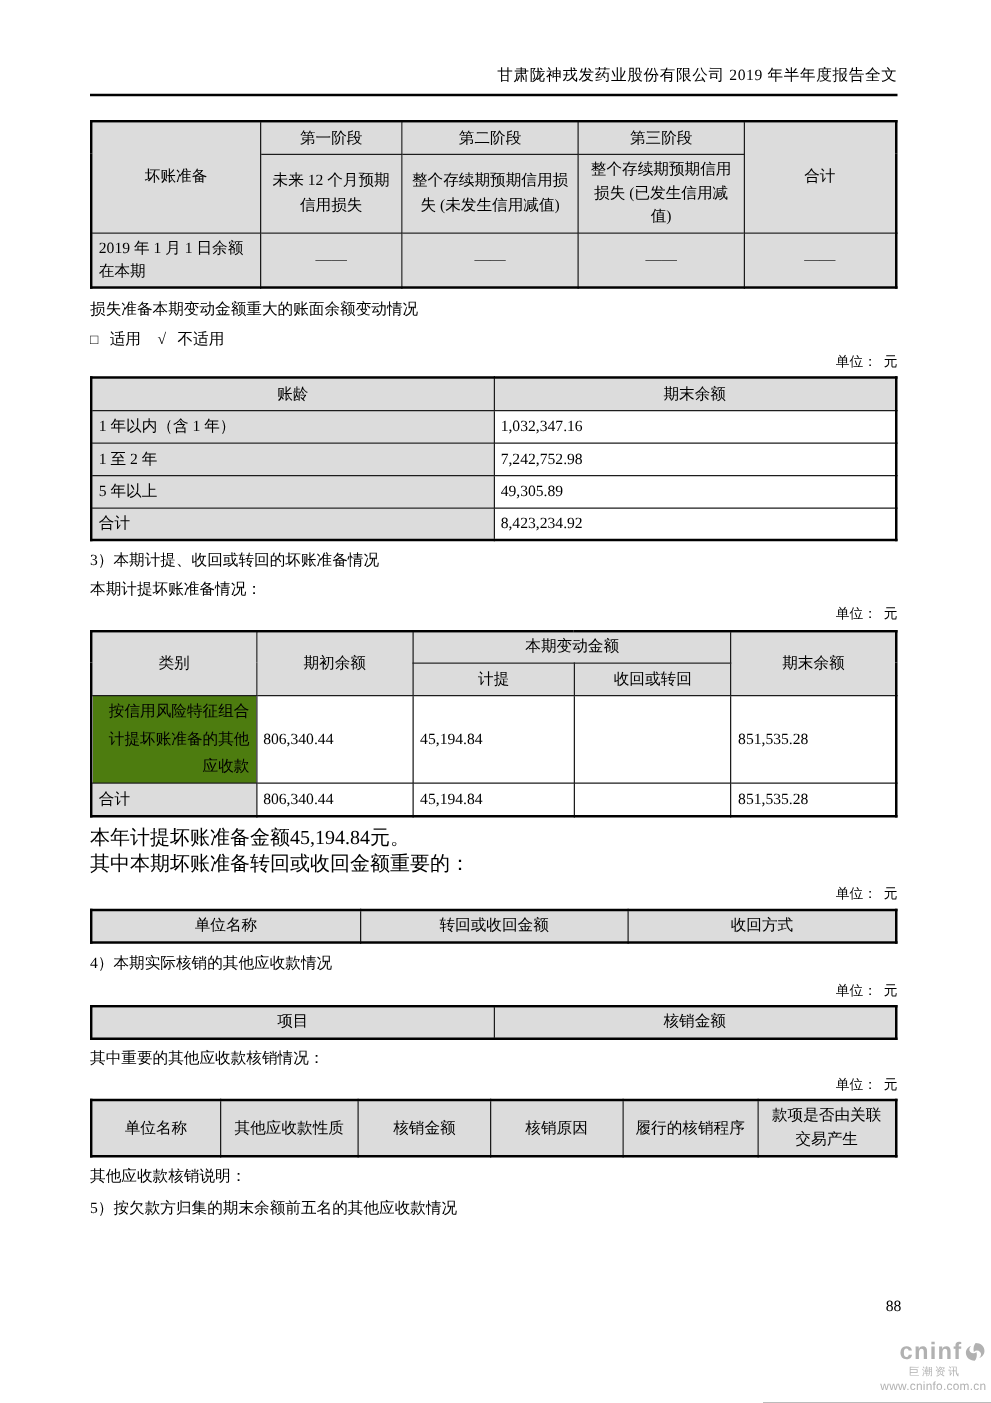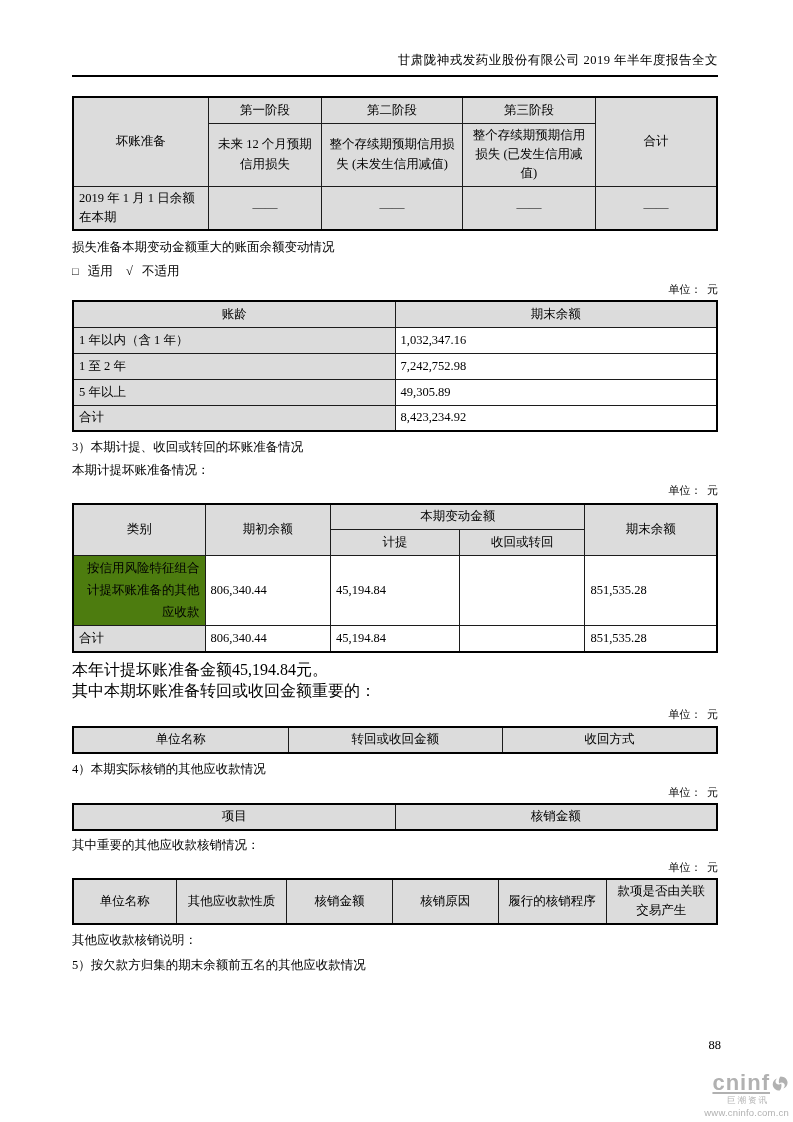--- a/index.html
+++ b/index.html
@@ -61,21 +61,21 @@
   }
   .logo {
     position:absolute; right:4px; top:1072px;
     width:108px;
     color:#b1b1b1;
     font-family:"Liberation Sans","DejaVu Sans",sans-serif;
     text-align:right;
     line-height:1;
   }
   .logo-row { display:flex; align-items:center; justify-content:flex-end; }
-  .logo-text { font-size:22px; font-weight:bold; letter-spacing:1px;text-decoration:underline; }
+  .logo-text { font-size:19px; font-weight:bold; letter-spacing:1px; }
   .logo-swirl { margin-left:2px; }
   .logo-cn  { font-size:8.5px; letter-spacing:2px; margin-top:2px; margin-right:20px; }
   .logo-url { font-size:9.5px; margin-top:3px; letter-spacing:0.2px; }
 </style>
 </head>
 <body>
 
 <div class="page">
   <div class="content">
 

